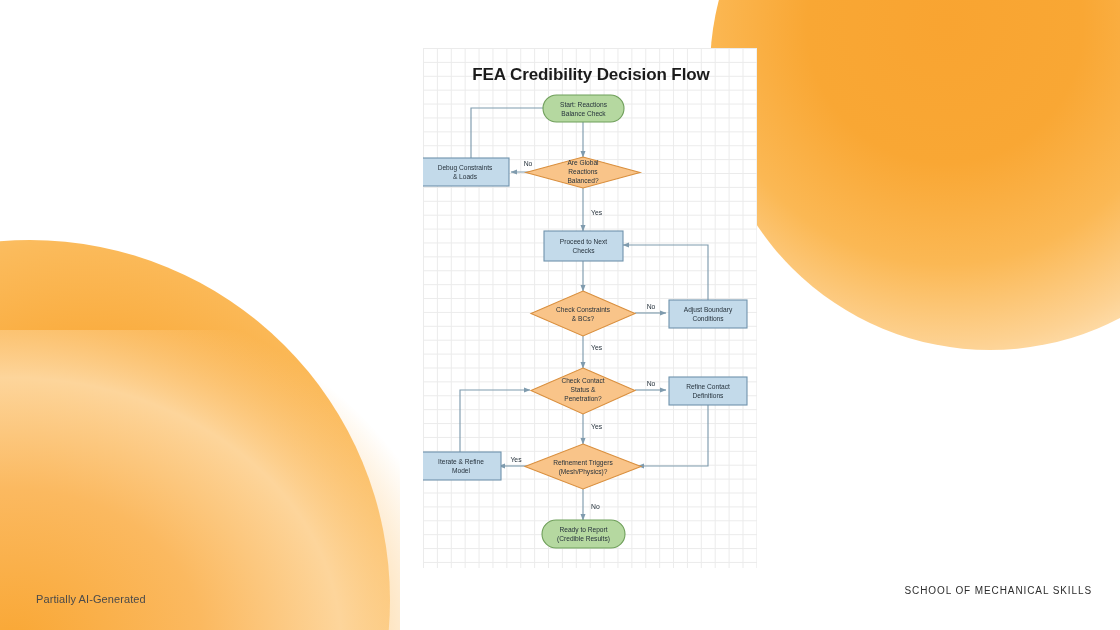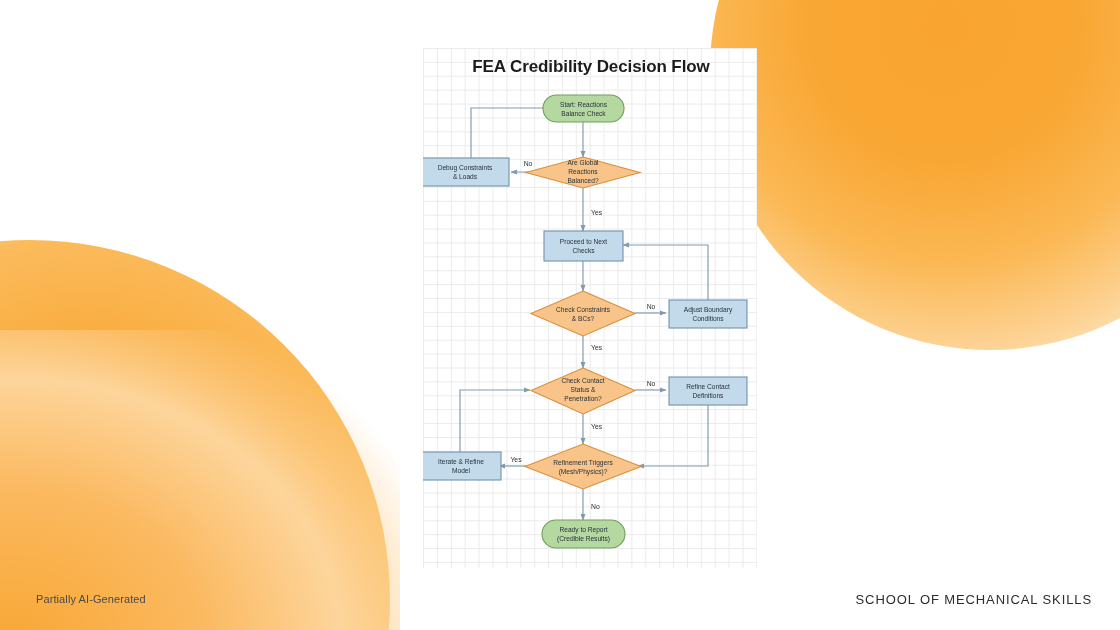--- a/index.html
+++ b/index.html
@@ -92,24 +92,24 @@
   }
   #brand-reg {
     position: absolute;
     top: -2px;
     right: -11px;
     font-size: 9px;
     font-weight: normal;
     color: #111111;
   }
   #brand-tagline {
-    font-size: 13px;
+    font-size: 10px;
     letter-spacing: 0.9px;
     color: #2d2d2d;
-    margin-top: 15px;
+    margin-top: 8px;
     padding-left: 44px;
   }
 
   
   #diagram-canvas {
     position: absolute;
     left: 423px;
     top: 48px;
     width: 334px;
     height: 520px;
@@ -131,21 +131,21 @@
     fill: #26323c;
   }
   .edge-label {
     font-family: "Liberation Sans", sans-serif;
     font-size: 6.8px;
     fill: #26323c;
   }
   #flow-title {
     position: absolute;
     left: 0;
-    top: 9px;
+    top: 17px;
     width: 336px;
     text-align: center;
     font-size: 17px;
     font-weight: bold;
     color: #1b1b1b;
     letter-spacing: -0.1px;
   }
 </style>
 </head>
 <body>

